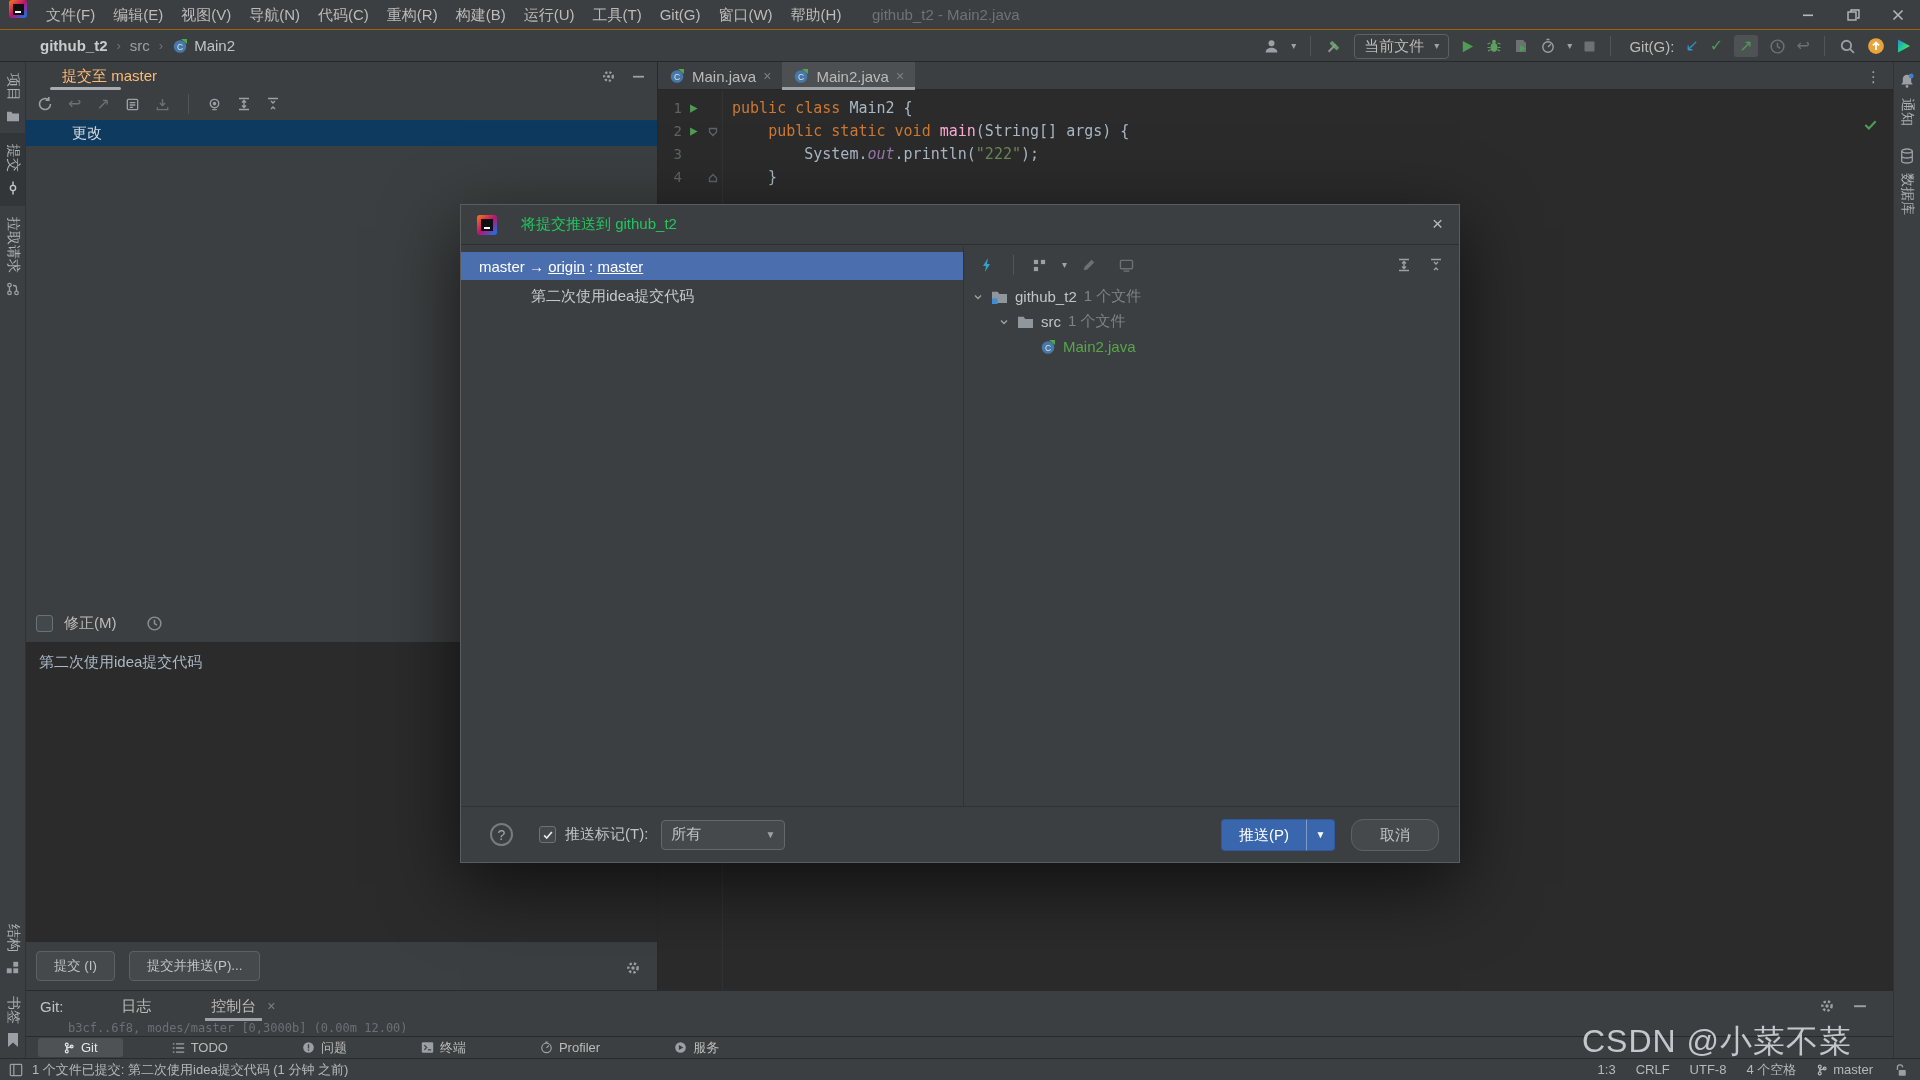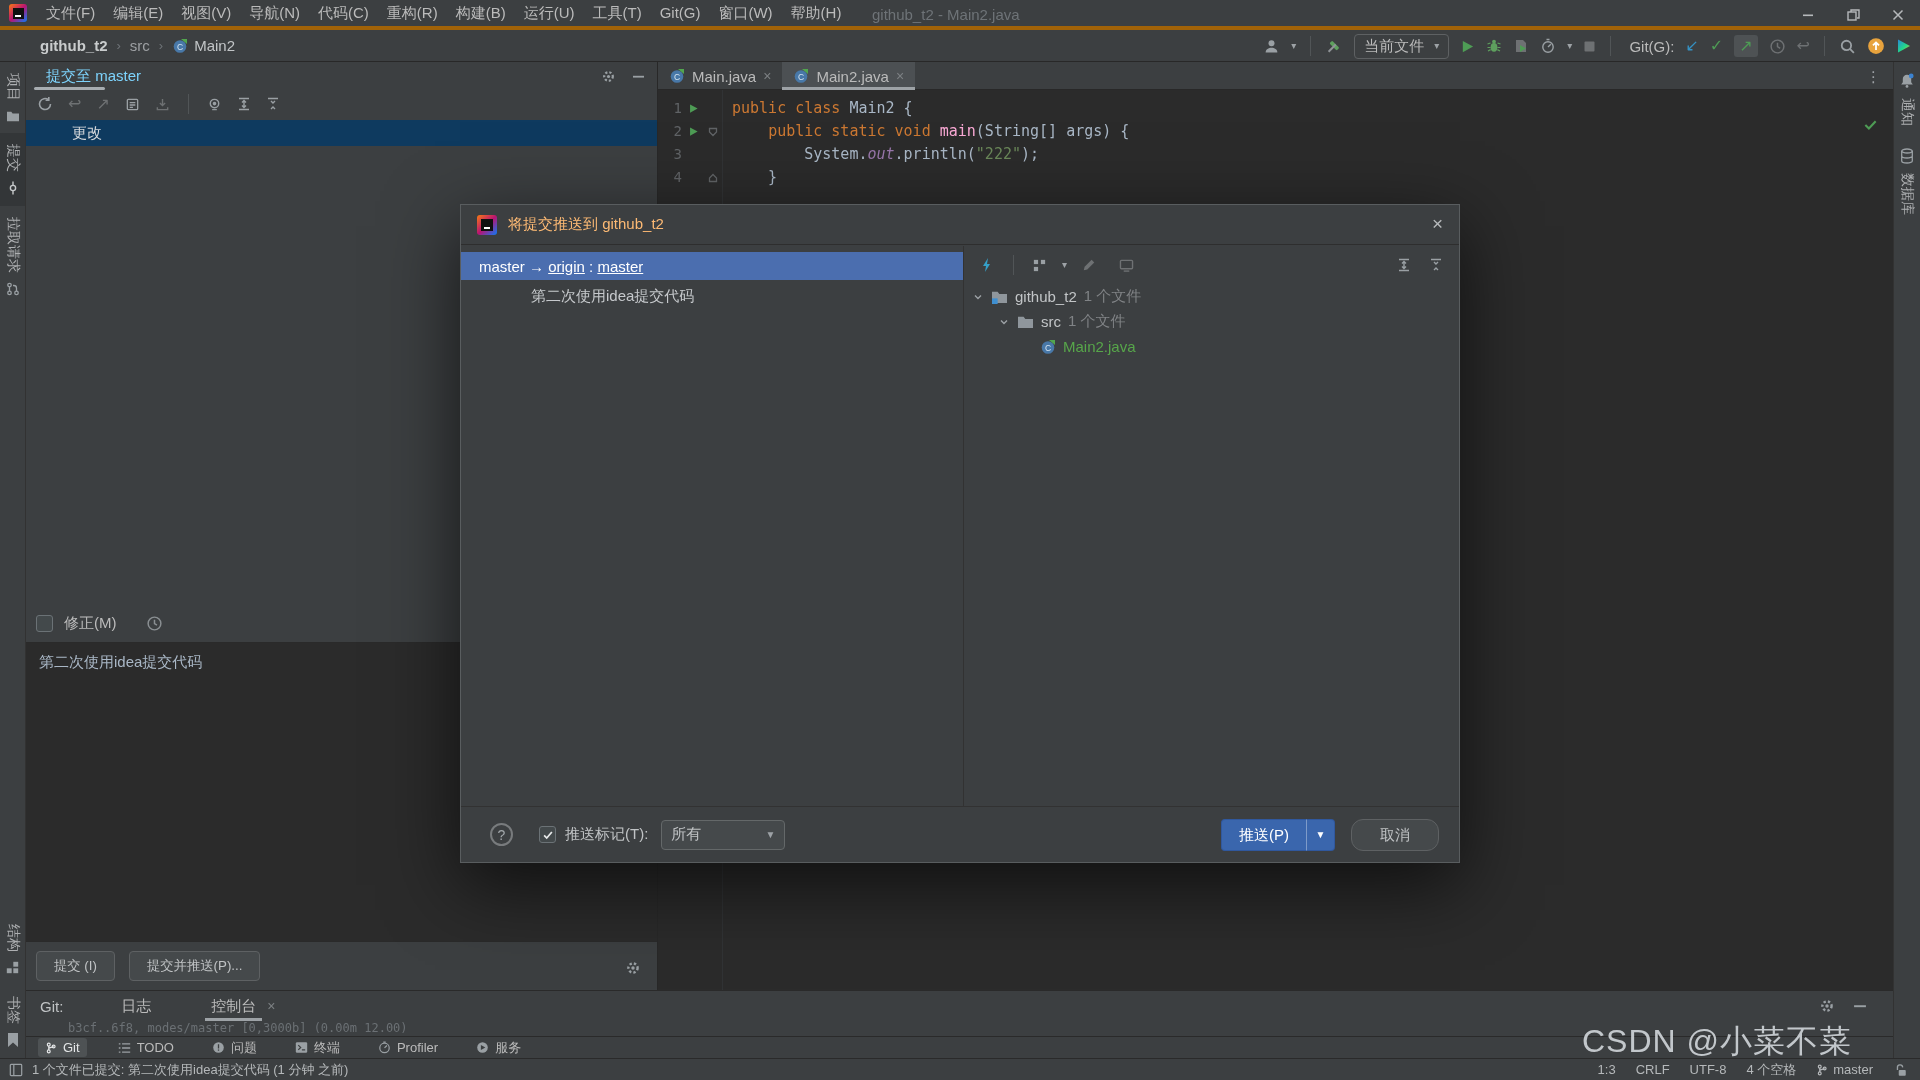--- a/index.html
+++ b/index.html
@@ -2,21 +2,21 @@
 <html><head>
 <meta charset="utf-8">
 <style>
 *{margin:0;padding:0;box-sizing:border-box}
 html,body{width:1920px;height:1080px;overflow:hidden}
 body{position:relative;background:#2b2b2b;font-family:"Liberation Sans","DejaVu Sans",sans-serif;font-size:15px;color:#bbbbbb}
 svg{display:block}
 .ic{display:inline-flex;align-items:center;justify-content:center}
 
 
-.titlebar{position:absolute;left:0;top:0;width:1920px;height:30px;background:#3c3f41;border-bottom:4px solid #a16207;display:flex;align-items:center;z-index:6}
+.titlebar{position:absolute;left:0;top:0;width:1920px;height:30px;background:#3c3f41;border-bottom:1px solid #a16207;display:flex;z-index:6}
 .logo{width:18px;height:18px;border-radius:3px;margin:0 10px 0 9px;background:linear-gradient(135deg,#f97a12 0%,#b91372 50%,#087cfa 100%);position:relative;flex:0 0 18px}
 .logo::after{content:"";position:absolute;inset:3.5px;background:#101010}
 .logo::before{content:"";position:absolute;left:6px;bottom:5px;width:6px;height:2px;background:#fff;z-index:1}
 .menus{display:flex;align-items:center}
 .menu{padding:0 9px;height:30px;line-height:30px;color:#bbbbbb;cursor:default;white-space:nowrap}
 .win-title{position:absolute;left:872px;top:0;height:30px;line-height:30px;color:#6e7377}
 .win-controls{position:absolute;right:0;top:0;height:30px;display:flex}
 .win-btn{width:45px;height:30px;display:flex;align-items:center;justify-content:center;color:#b6b9bb}
 
 
@@ -39,21 +39,21 @@
 .lstripe{position:absolute;left:0;top:62px;width:26px;height:996px;background:#3c3f41;border-right:1px solid #323232;display:flex;flex-direction:column;align-items:center;z-index:2}
 .rstripe{position:absolute;left:1893px;top:62px;width:27px;height:996px;background:#3c3f41;border-left:1px solid #323232;display:flex;flex-direction:column;align-items:center;z-index:2}
 .stripe-item{display:flex;flex-direction:column;align-items:center;gap:9px;padding:11px 0;width:100%}
 .vlabel{writing-mode:vertical-rl;text-orientation:sideways;font-size:14px;color:#aeb0b2;white-space:nowrap}
 .stripe-item.active{background:#333638}
 .stripe-spacer{flex:1}
 
 
 .commit-panel{position:absolute;left:26px;top:62px;width:632px;height:928px;background:#3c3f41;border-right:1px solid #282828;z-index:1}
 .cp-header{height:28px;position:relative;display:flex;align-items:center}
-.cp-tab{margin-left:16px;color:#7dd3fc;position:relative;height:28px;line-height:27px;padding:0 4px}
+.cp-tab{margin-left:32px;color:#fdba74;position:relative;height:28px;line-height:27px;padding:0 4px}
 .cp-tab::after{content:"";position:absolute;left:-8px;right:40px;bottom:0;height:3px;background:#a7acb0;border-radius:2px}
 .cp-hdr-icons{position:absolute;right:12px;top:0;height:28px;display:flex;align-items:center;gap:16px}
 .cp-toolbar{height:28px;display:flex;align-items:center;gap:15px;padding-left:11px}
 .changes-row{height:26px;background:#0e3a5f;display:flex;align-items:center;color:#d6d9dc;padding-left:46px;margin-top:2px}
 .amend-row{position:absolute;left:0;top:545px;right:0;height:32px;display:flex;align-items:center;gap:11px;padding-left:10px}
 .checkbox{width:17px;height:17px;border:1.5px solid #6b7276;border-radius:3px;background:#43494b;flex:0 0 17px}
 .msg-area{position:absolute;left:0;top:580px;right:0;height:300px;background:#2b2b2b;border-top:1px solid #2a2a2a;border-bottom:1px solid #2a2a2a;padding:10px 13px;color:#a9b7c6}
 .cp-buttons{position:absolute;left:0;bottom:0;right:0;height:48px;display:flex;align-items:center;gap:14px;padding-left:10px}
 .btn{height:30px;padding:0 17px;background:#45494b;border:1px solid #5e6163;border-radius:4px;color:#c0c3c5;display:flex;align-items:center;white-space:nowrap}
 .cp-gear{position:absolute;right:16px;bottom:14px}
@@ -81,34 +81,34 @@
 .gw-header{height:30px;display:flex;align-items:center;position:relative}
 .gw-label{margin-left:14px;color:#c0c3c5}
 .gw-tab{margin-left:56px;color:#bbbbbb;position:relative;height:30px;line-height:30px;padding:0 2px}
 .gw-tab.active::after{content:"";position:absolute;left:-4px;right:-4px;bottom:0;height:3px;background:#9da2a6}
 .gw-close{margin-left:9px;color:#7d8184;font-size:14px}
 .gw-hdr-icons{position:absolute;right:26px;top:0;height:30px;display:flex;align-items:center;gap:18px}
 .gw-console{height:14px;line-height:14px;color:#6b7074;font-family:"DejaVu Sans Mono",monospace;font-size:12px;padding-left:42px;white-space:nowrap;overflow:hidden}
 
 
 .toolstripe{position:absolute;left:26px;top:1036px;width:1867px;height:22px;background:#3c3f41;border-top:1px solid #2a2a2a;display:flex;align-items:center;gap:24px;padding-left:12px;font-size:13px;z-index:1}
-.ts-item{display:flex;align-items:center;gap:6px;color:#bbbbbb;height:19px;padding:0 7px;border-radius:3px}
+.ts-item{display:flex;align-items:center;gap:6px;color:#bbbbbb;height:19px;padding:0 25px;border-radius:3px}
 .ts-item.active{background:#4e5254;color:#e4e6e7}
 .statusbar{position:absolute;left:0;top:1058px;width:1920px;height:22px;background:#3c3f41;border-top:1px solid #2a2a2a;display:flex;align-items:center;font-size:13px;color:#b5b8ba;z-index:1}
 .sb-left{display:flex;align-items:center;gap:9px;margin-left:9px}
 .sb-right{position:absolute;right:12px;display:flex;align-items:center;gap:20px}
 .sb-item{display:flex;align-items:center;gap:5px;white-space:nowrap}
 
 
 .dialog{position:absolute;left:460px;top:204px;width:1000px;height:659px;background:#3c3f41;border:1px solid #595d5f;box-shadow:0 22px 70px rgba(0,0,0,.65);z-index:50}
 .dlg-titlebar{height:40px;display:flex;align-items:center;border-bottom:1px solid #2e2e2e;position:relative}
 .dlg-logo{width:20px;height:20px;border-radius:3px;margin-left:16px;background:linear-gradient(135deg,#f97a12 0%,#b91372 50%,#087cfa 100%);position:relative}
 .dlg-logo::after{content:"";position:absolute;inset:4px;background:#101010}
 .dlg-logo::before{content:"";position:absolute;left:7px;bottom:6px;width:6px;height:2px;background:#fff;z-index:1}
-.dlg-title{margin-left:11px;color:#fdba74}
+.dlg-title{margin-left:24px;color:#22c55e}
 .dlg-close{position:absolute;right:16px;top:9px;color:#b6b9bb;font-size:19px;line-height:1}
 .dlg-left{position:absolute;left:0;top:41px;width:502px;bottom:56px}
 .sel-row{margin-top:6px;height:28px;background:#4b6eaf;display:flex;align-items:center;color:#fff;padding-left:18px;white-space:pre}
 .sel-row .lnk{text-decoration:underline;color:#fff}
 .msg-row{margin-top:7px;padding-left:70px;color:#c6c9cc}
 .dlg-right{position:absolute;left:502px;top:41px;right:0;bottom:56px;border-left:1px solid #323232}
 .dr-toolbar{height:38px;display:flex;align-items:center;gap:15px;padding-left:15px;position:relative}
 .dr-right-icons{position:absolute;right:16px;top:0;height:38px;display:flex;align-items:center;gap:18px}
 .tree-row{height:25px;display:flex;align-items:center;gap:7px;color:#c2c5c7}
 .tcount{color:#808386}

